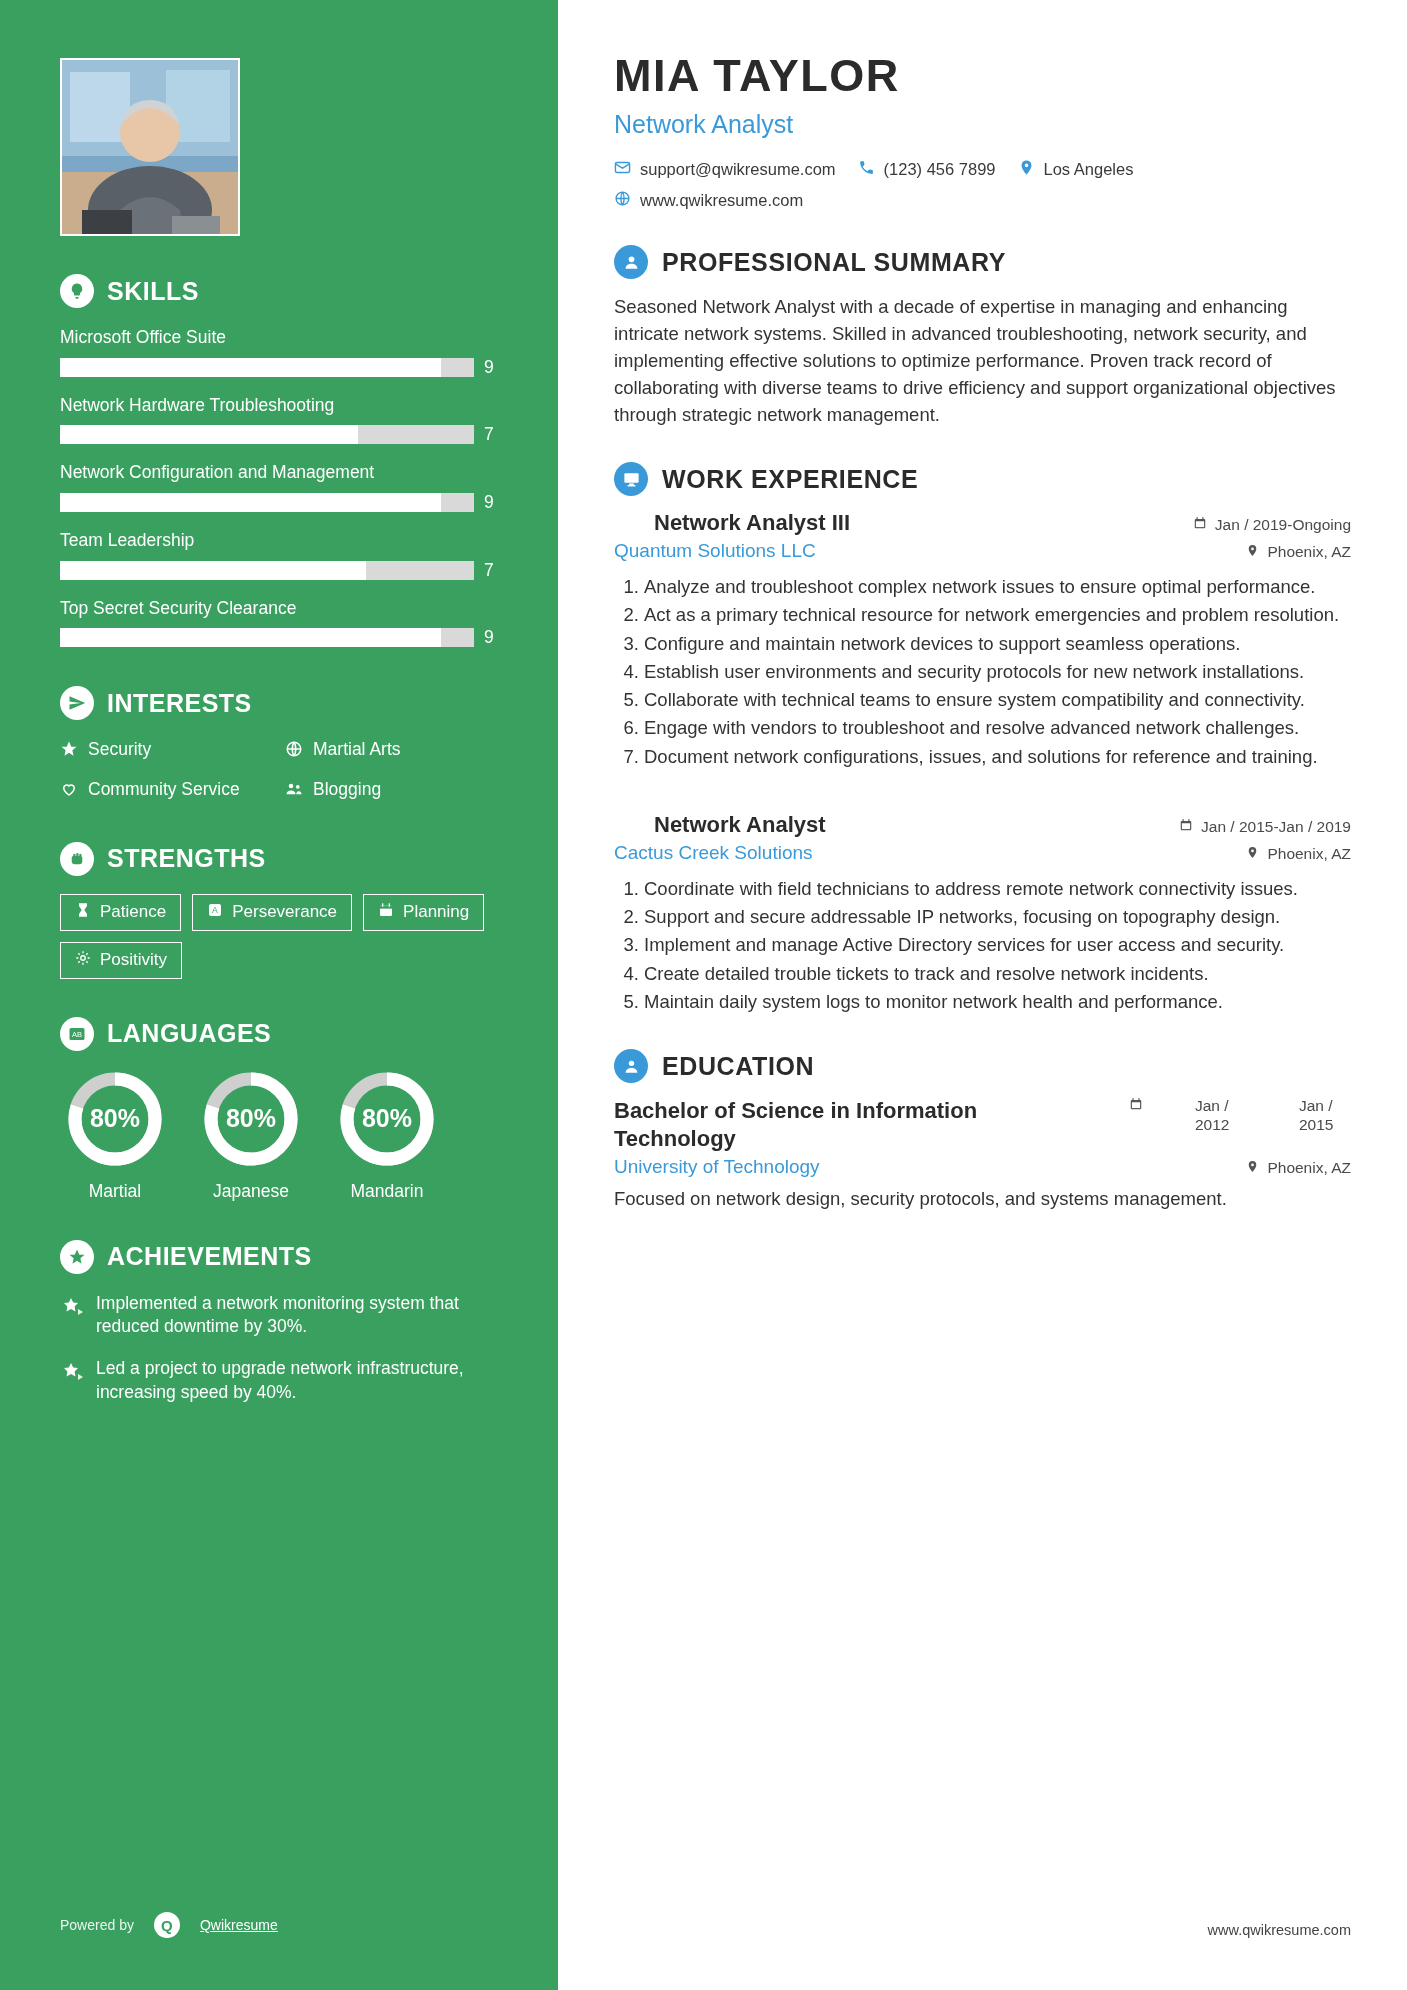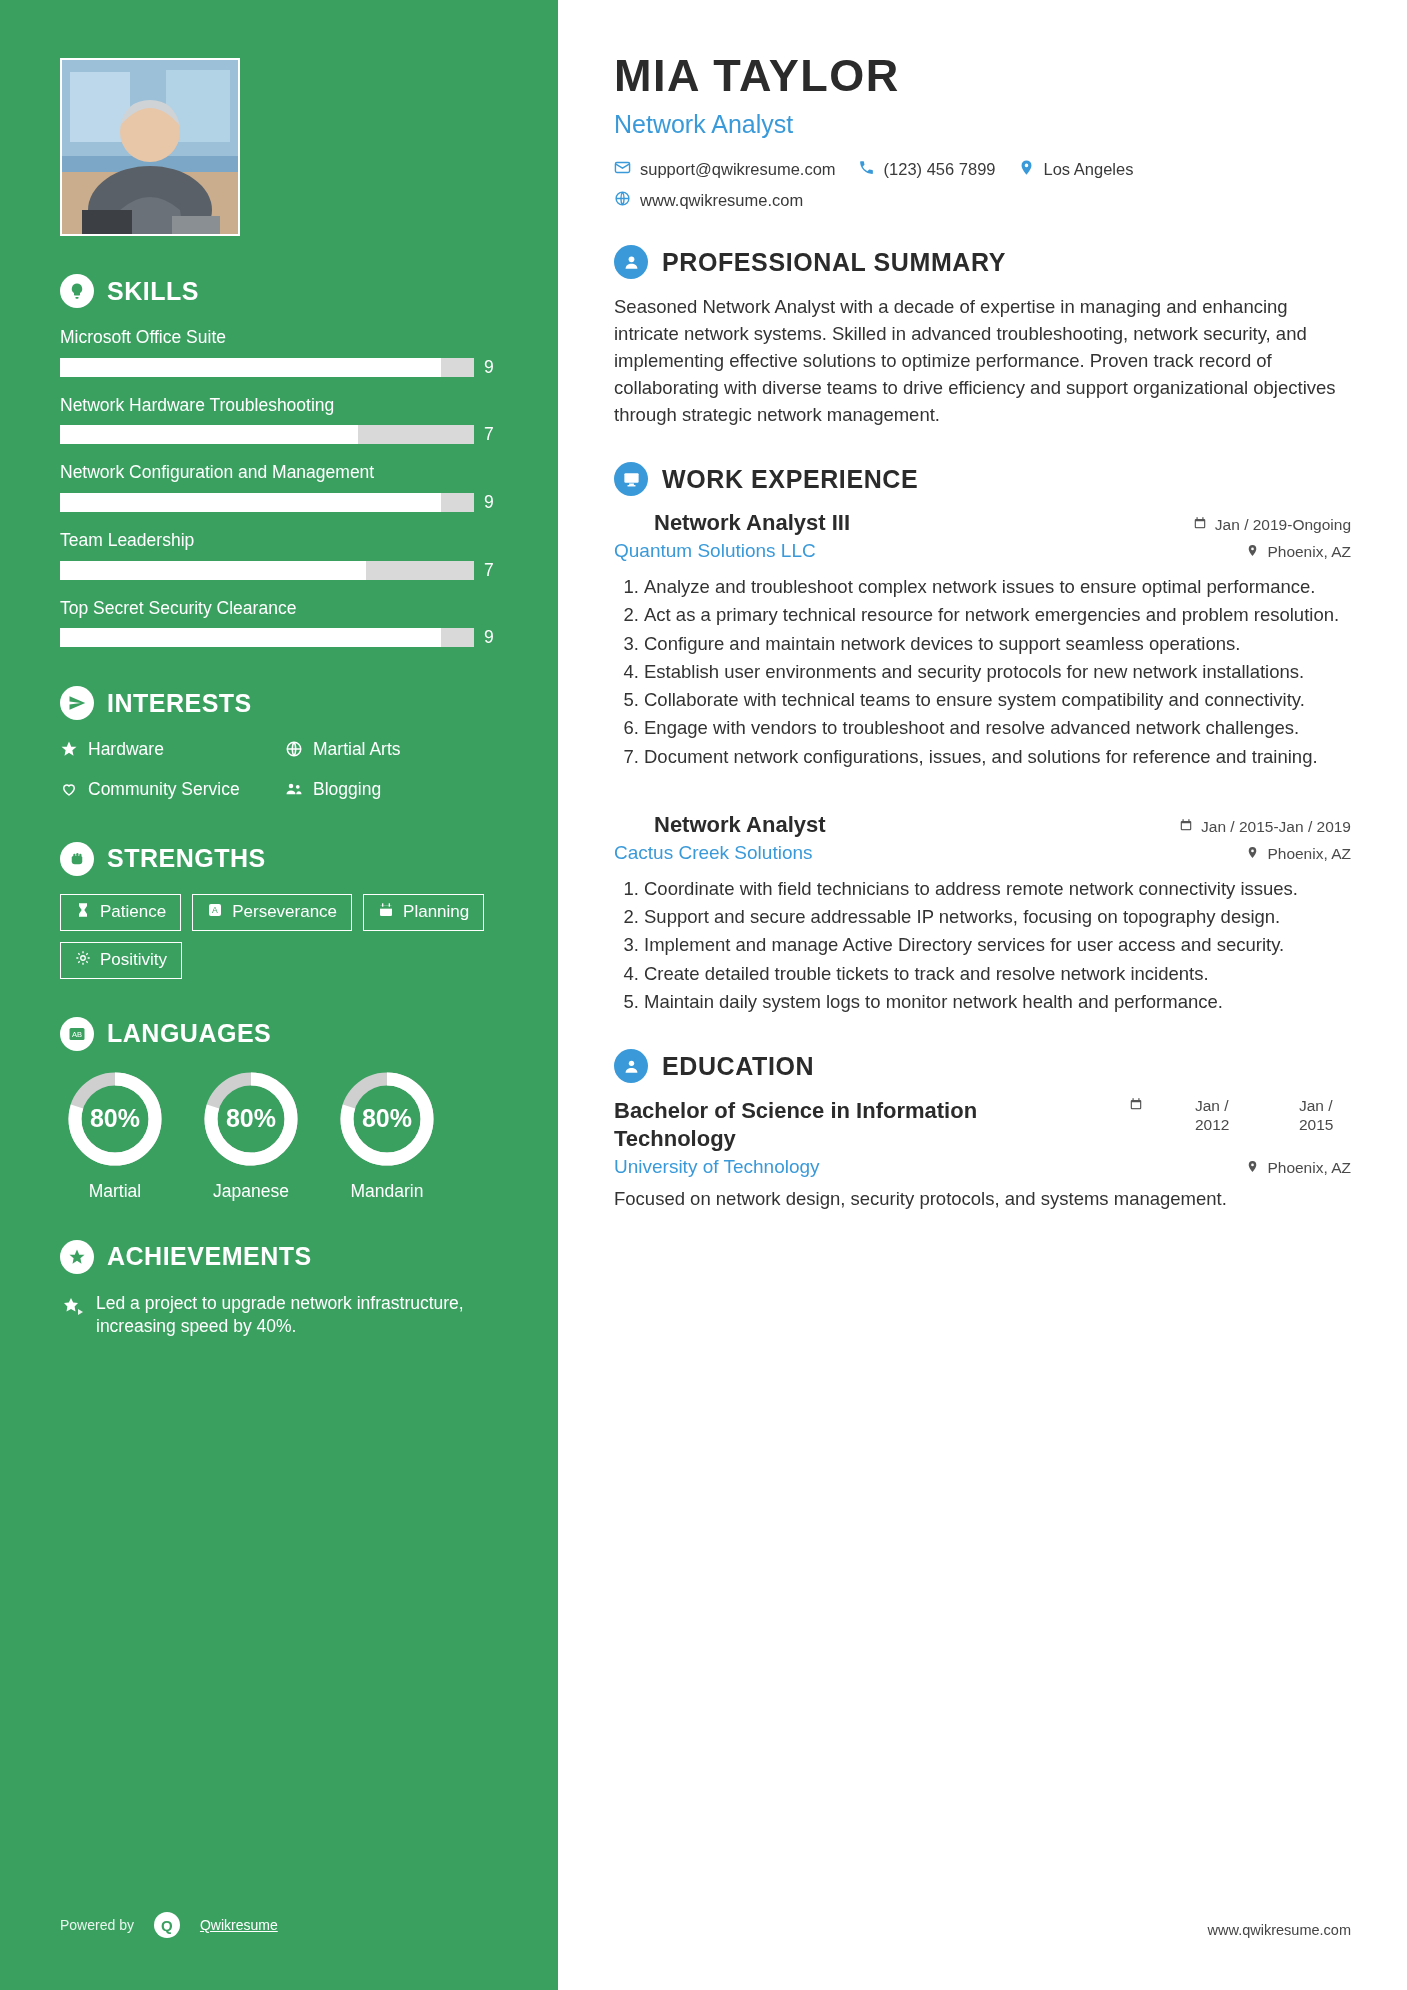--- a/index.html
+++ b/index.html
@@ -227,21 +227,21 @@
                 <path d="M2 21l21-9L2 3v7l15 2-15 2z"></path>
               </svg>
           </span>
           <h2>INTERESTS</h2>
         </div>
         <div class="interests-grid">
           <div class="interest">
             <span><svg width="18" height="18" viewBox="0 0 24 24" fill="#fff">
                   <path d="M12 2l3 7h7l-5.5 4.5L18 21l-6-4-6 4 1.5-7.5L2 9h7z"></path>
                 </svg></span>
-            <span>Hardware</span>
+            <span>Security</span>
           </div>
           <div class="interest">
             <span><svg width="18" height="18" viewBox="0 0 24 24" fill="none" stroke="#fff" stroke-width="2">
                   <circle cx="12" cy="12" r="9"></circle>
                   <path d="M3 12h18M12 3c3 3.5 3 14.5 0 18M12 3c-3 3.5-3 14.5 0 18"></path>
                 </svg></span>
             <span>Martial Arts</span>
           </div>
           <div class="interest">
             <span><svg width="18" height="18" viewBox="0 0 24 24" fill="none" stroke="#fff" stroke-width="2">
@@ -351,20 +351,27 @@
       </section>
 
       <section class="side-section">
         <div class="side-head">
           <span class="badge">
             <svg width="18" height="18" viewBox="0 0 24 24" fill="#3aa060">
                 <path d="M12 2l3 7h7l-5.5 4.5L18 21l-6-4-6 4 1.5-7.5L2 9h7z"></path>
               </svg>
           </span>
           <h2>ACHIEVEMENTS</h2>
+        </div>
+        <div class="achv">
+          <span><svg width="24" height="24" viewBox="0 0 24 24" fill="#fff">
+                <path d="M11 3l2.2 4.6L18 8l-3.4 3.4.9 5-4.5-2.5L6.5 16.4l.9-5L4 8l4.8-.4z"></path>
+                <path d="M18 14l5 3-5 3z" opacity=".9"></path>
+              </svg></span>
+          <p>Implemented a network monitoring system that reduced downtime by 30%.</p>
         </div>
         <div class="achv">
           <span><svg width="24" height="24" viewBox="0 0 24 24" fill="#fff">
                 <path d="M11 3l2.2 4.6L18 8l-3.4 3.4.9 5-4.5-2.5L6.5 16.4l.9-5L4 8l4.8-.4z"></path>
                 <path d="M18 14l5 3-5 3z" opacity=".9"></path>
               </svg></span>
           <p>Led a project to upgrade network infrastructure, increasing speed by 40%.</p>
         </div>
       </section>
     </div>

